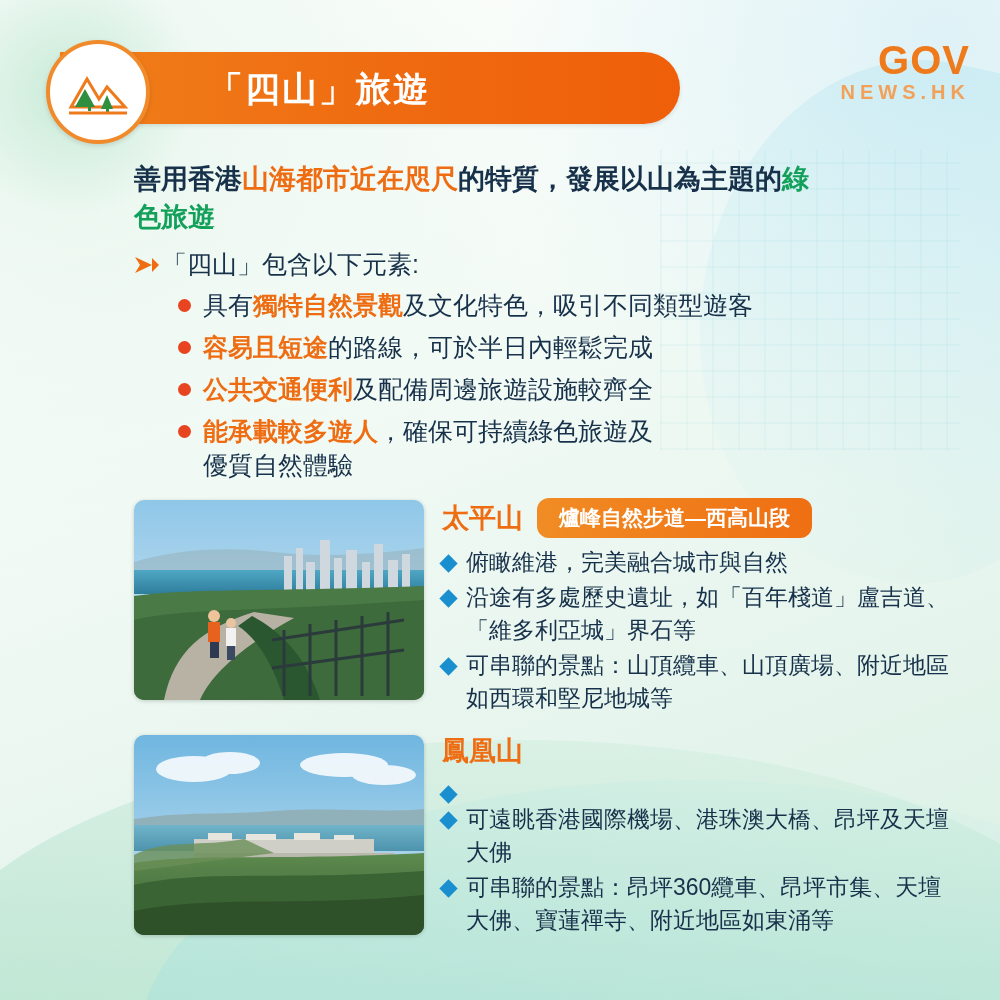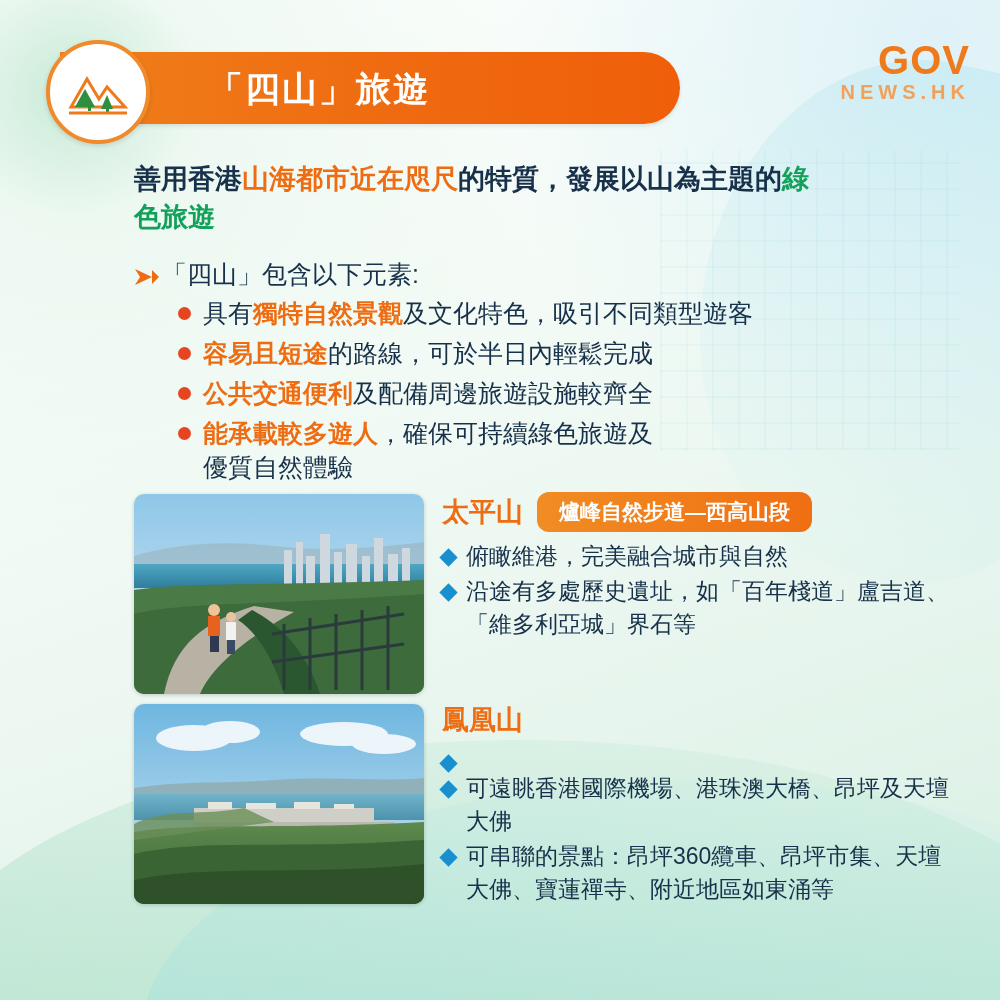--- a/index.html
+++ b/index.html
@@ -133,22 +133,22 @@
     line-height: 38px;
     color: #17314a;
     font-weight: bold;
     width: 700px;
   }
   .lead .hl-orange { color: #ef6d12; }
   .lead .hl-green { color: #13a05a; }
 
   .arrow-line {
     display: flex;
-    align-items: center;
-    margin-top: 22px;
+    align-items: flex-start;
+    margin-top: 12px;
   }
   .arrow-ico {
     width: 28px;
     flex: 0 0 28px;
     margin-top: 6px;
   }
   .arrow-ico svg { display: block; }
   .arrow-text {
     font-size: 25px;
     color: #17314a;
@@ -156,41 +156,42 @@
   }
 
   .bullets {
     margin-top: 6px;
     margin-left: 44px;
   }
   .bullet {
     display: flex;
     align-items: flex-start;
     margin-bottom: 6px;
+    margin-top: 8px;
   }
   .dot {
     width: 13px; height: 13px;
     border-radius: 50%;
     background: #e8441f;
     flex: 0 0 13px;
     margin-top: 11px;
     margin-right: 12px;
   }
   .bullet-text {
     font-size: 25px;
     line-height: 34px;
     color: #17314a;
   }
   .bullet-text .hl { color: #ef6d12; font-weight: bold; }
 
   
   .section {
     position: relative;
     display: flex;
-    margin-top: 10px;
+    margin-top: 18px;
   }
   .photo {
     width: 290px;
     height: 200px;
     border-radius: 10px;
     flex: 0 0 290px;
     overflow: hidden;
     box-shadow: 0 1px 4px rgba(0,0,0,0.18);
   }
   .photo svg { display: block; }
@@ -376,20 +377,24 @@
         </div>
         <div class="sec-list">
           <div class="sec-item">
             <span class="diamond"></span>
             <span class="sec-text">俯瞰維港，完美融合城市與自然</span>
           </div>
           <div class="sec-item">
             <span class="diamond"></span>
             <span class="sec-text">沿途有多處歷史遺址，如「百年棧道」盧吉道、「維多利亞城」界石等</span>
           </div>
+          <div class="sec-item">
+            <span class="diamond"></span>
+            <span class="sec-text">可串聯的景點：山頂纜車、山頂廣場、附近地區如西環和堅尼地城等</span>
+          </div>
         </div>
       </div>
     </div>
 
     <div class="section">
       <div class="photo">
         <svg width="290" height="200" viewBox="0 0 290 200">
           <defs>
             <linearGradient id="sky2" x1="0" y1="0" x2="0" y2="1">
               <stop offset="0%" stop-color="#6fb6e0"></stop>

